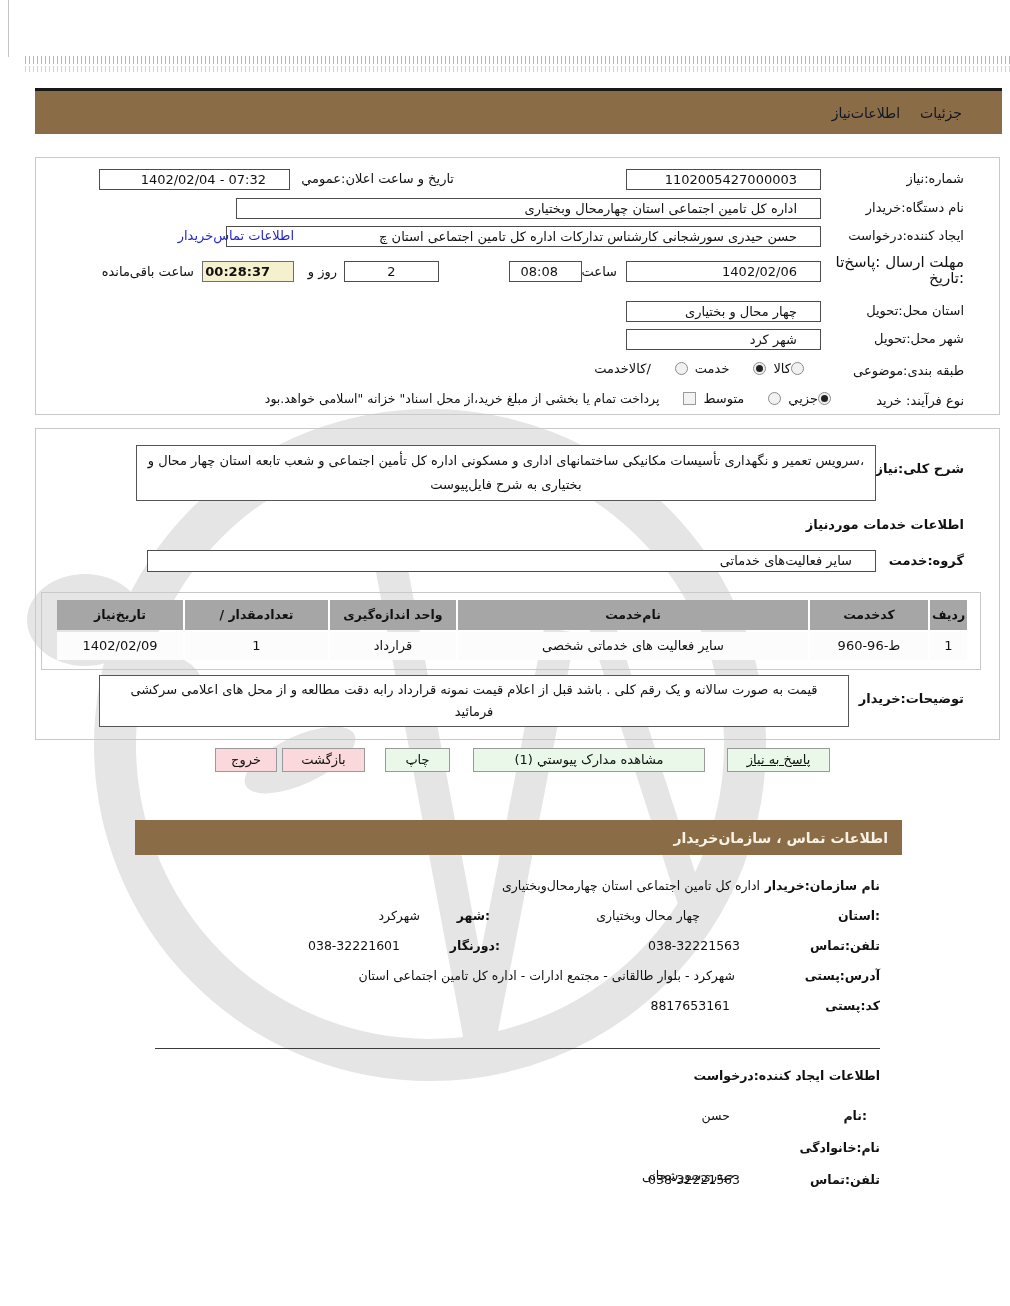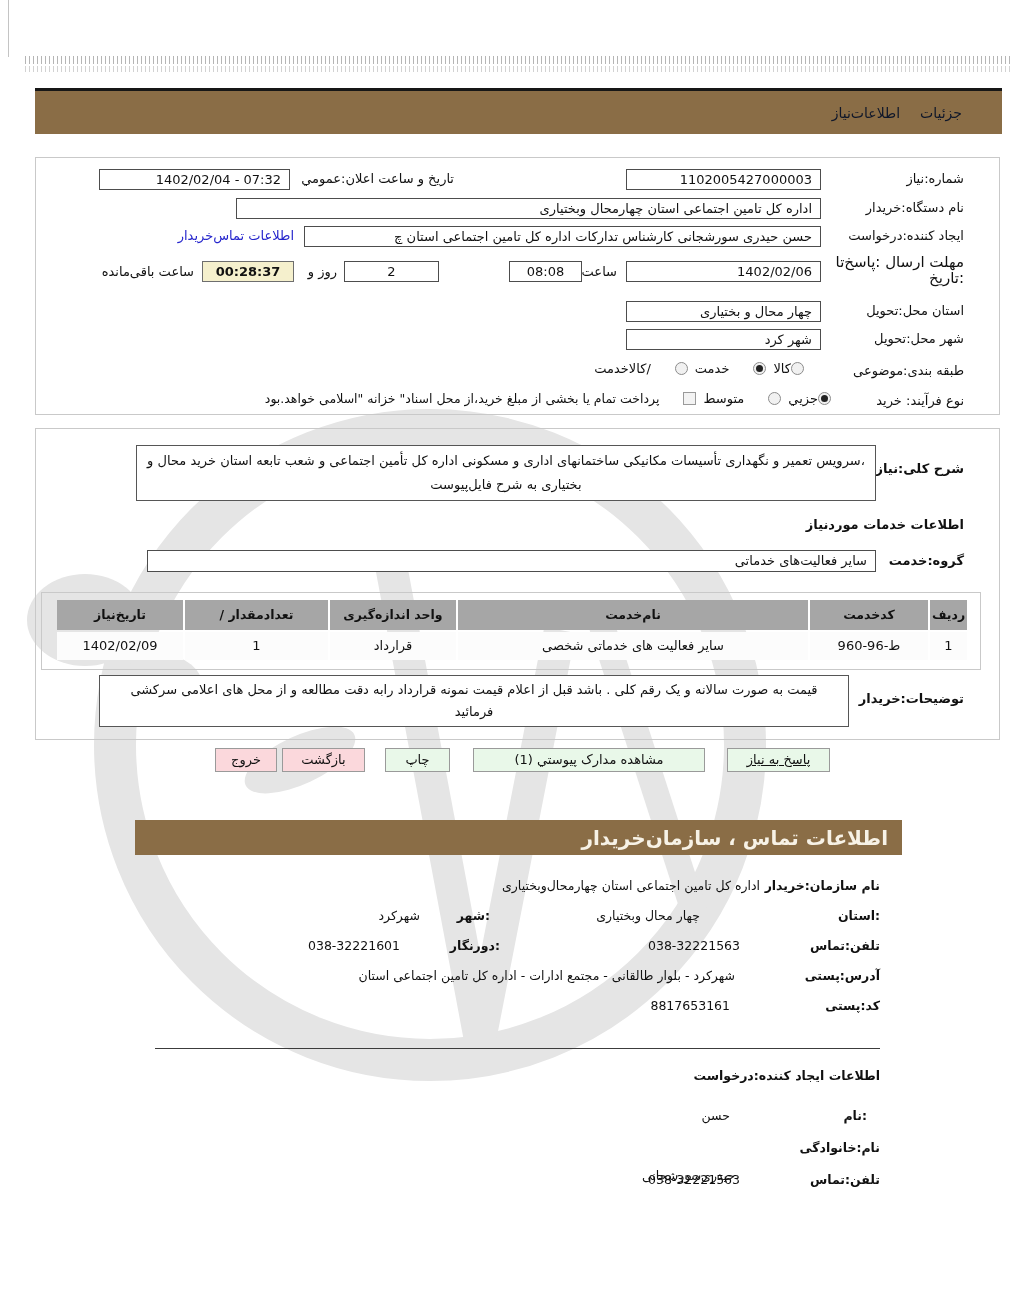--- a/index.html
+++ b/index.html
@@ -8,28 +8,28 @@
   
   .wm{position:absolute;left:0;top:390px;z-index:0;pointer-events:none;}
   
   .edge-line{position:absolute;left:8px;top:0;width:1px;height:57px;background:#c4c4c4;}
   .dash1{position:absolute;left:25px;right:0;top:56px;height:8px;background:repeating-linear-gradient(90deg,#b5b5b5 0 1px,transparent 1px 4px);}
   .dash2{position:absolute;left:25px;right:0;top:66px;height:6px;background:repeating-linear-gradient(90deg,#d2d2d2 0 1px,transparent 1px 4px);}
   
   .bar1{position:absolute;left:35px;top:88px;width:967px;height:46px;background:#8a6d46;border-top:3px solid #171717;box-sizing:border-box;display:flex;align-items:center;direction:rtl;padding-right:40px;gap:20px;}
   .bar1 .tab{color:#0f172a;font-size:14px;cursor:default;}
   .bar2{position:absolute;left:135px;top:820px;width:767px;height:35px;background:#8a6d46;display:flex;align-items:center;direction:rtl;padding-right:14px;box-sizing:border-box;}
-  .bar2 .t{color:#f7f2e6;font-size:20px;font-weight:bold;margin-left:48px;}
+  .bar2 .t{color:#f7f2e6;font-size:14px;font-weight:bold;margin-left:48px;}
   
   .sect{position:absolute;border:1px solid #c9c9c9;background:transparent;box-sizing:border-box;}
   #box1{left:35px;top:157px;width:965px;height:258px;}
   #box2{left:35px;top:428px;width:965px;height:312px;}
   .lbl{position:absolute;font-size:13px;white-space:nowrap;}
   .lbl.b{font-weight:bold;}
-  .ibox{position:absolute;background:#fff;border:1px solid #4d4d4d;height:21px;line-height:19px;font-size:13px;padding:0 8px;box-sizing:border-box;overflow:hidden;white-space:nowrap;text-align:right;}
+  .ibox{position:absolute;background:#fff;border:1px solid #4d4d4d;height:21px;line-height:19px;font-size:13px;padding:0 23px;box-sizing:border-box;overflow:hidden;white-space:nowrap;text-align:right;}
   .ibox.c{text-align:center;}
   .countdown{background:#f5f0cd;border:1px solid #6e6e6e;font-weight:bold;text-align:center;}
   .link{position:absolute;color:#2424cc;font-size:13px;white-space:nowrap;cursor:pointer;}
   
   .optrow{position:absolute;display:flex;align-items:center;direction:rtl;font-size:13px;white-space:nowrap;}
   .radio{width:13px;height:13px;border-radius:50%;border:1px solid #8c8c8c;background:#f1f1f1;display:inline-block;position:relative;box-sizing:border-box;flex:0 0 auto;}
   .radio.checked::after{content:'';position:absolute;inset:2px;border-radius:50%;background:#222;}
   .chk{width:13px;height:13px;border:1px solid #9a9a9a;background:#f3f3f3;display:inline-block;box-sizing:border-box;flex:0 0 auto;}
   .gap-s{margin-left:7px;} .gap-m{margin-left:24px;}
   
@@ -82,21 +82,21 @@
   <div class="sect" id="box1">
     <span class="lbl" style="right:35px;top:13px;">شماره:نیاز</span>
     <div class="ibox" style="right:178px;top:11px;width:195px;">1102005427000003</div>
     <span class="lbl" style="right:545px;top:13px;">تاریخ و ساعت اعلان:عمومي</span>
     <div class="ibox" style="right:709px;top:11px;width:191px;">07:32 - 1402/02/04</div>
 
     <span class="lbl" style="right:35px;top:42px;">نام دستگاه:خریدار</span>
     <div class="ibox" style="right:178px;top:40px;width:585px;">اداره کل تامین اجتماعی استان چهارمحال وبختیاری</div>
 
     <span class="lbl" style="right:35px;top:70px;">ایجاد کننده:درخواست</span>
-    <div class="ibox" style="right:178px;top:68px;width:517px;">حسن حیدری سورشجانی کارشناس تدارکات اداره کل تامین اجتماعی استان چ</div>
+    <div class="ibox" style="right:178px;top:68px;width:595px;">حسن حیدری سورشجانی کارشناس تدارکات اداره کل تامین اجتماعی استان چ</div>
     <span class="link" style="right:705px;top:70px;">اطلاعات تماس‌خریدار</span>
 
     <span class="lbl" style="right:35px;top:96px;text-align:right;line-height:16px;font-size:15px;"><span>مهلت ارسال :پاسخ‌تا</span><br><span>:تاریخ</span></span>
     <div class="ibox" style="right:178px;top:103px;width:195px;">1402/02/06</div>
     <span class="lbl" style="right:382px;top:106px;">ساعت</span>
     <div class="ibox c" style="right:417px;top:103px;width:73px;">08:08</div>
     <div class="ibox c" style="right:560px;top:103px;width:95px;">2</div>
     <span class="lbl" style="right:662px;top:106px;">روز و</span>
     <div class="ibox countdown" style="right:705px;top:103px;width:92px;">00:28:37</div>
     <span class="lbl" style="right:805px;top:106px;">ساعت باقی‌مانده</span>
@@ -123,21 +123,21 @@
       <span class="gap-s">جزیي</span>
       <span class="radio gap-m"></span>
       <span class="gap-s">متوسط</span>
       <span class="chk gap-m"></span>
       <span class="gap-s" style="font-size:12.5px;">پرداخت تمام یا بخشی از مبلغ خرید،از محل اسناد" خزانه "اسلامی خواهد.بود</span>
     </div>
   </div>
 
   <div class="sect" id="box2">
     <span class="lbl b" style="right:35px;top:32px;">شرح کلی:نیاز</span>
-    <div class="bigbox" style="right:123px;top:16px;width:740px;height:56px;">،سرویس تعمیر و نگهداری تأسیسات مکانیکی ساختمانهای اداری و  مسکونی اداره کل تأمین اجتماعی و شعب تابعه استان خرید محال و بختیاری به شرح فایل‌پیوست</div>
+    <div class="bigbox" style="right:123px;top:16px;width:740px;height:56px;">،سرویس تعمیر و نگهداری تأسیسات مکانیکی ساختمانهای اداری و  مسکونی اداره کل تأمین اجتماعی و شعب تابعه استان چهار محال و بختیاری به شرح فایل‌پیوست</div>
 
     <span class="lbl b" style="right:35px;top:88px;">اطلاعات خدمات موردنیاز</span>
 
     <span class="lbl b" style="right:35px;top:124px;">گروه:خدمت</span>
     <div class="ibox" style="right:123px;top:121px;width:729px;height:22px;">سایر فعالیت‌های خدماتی</div>
 
     <div class="tblwrap">
       <div class="trow head">
         <div class="cell c0">ردیف</div>
         <div class="cell c1">کدخدمت</div>

